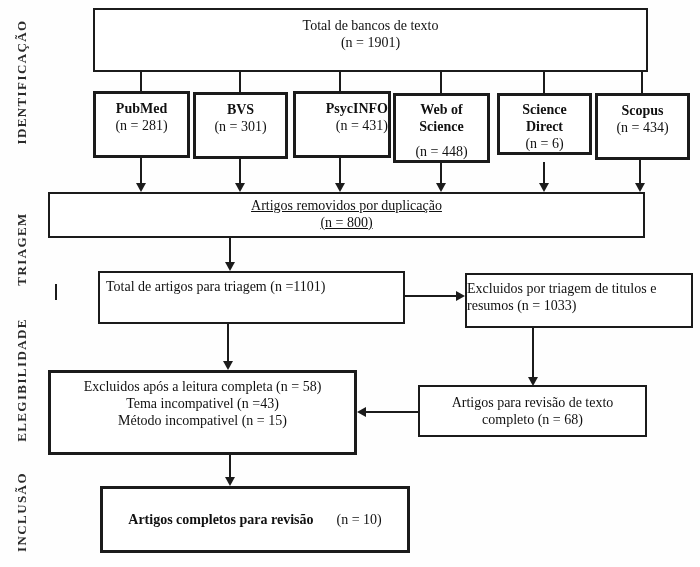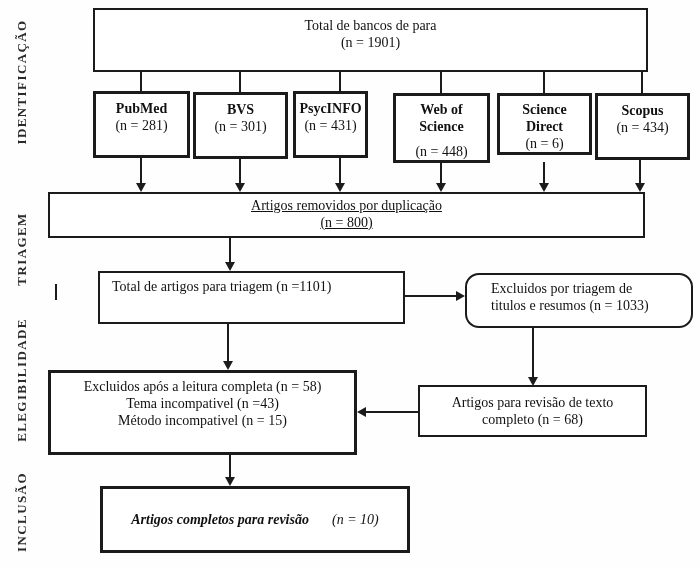--- a/index.html
+++ b/index.html
@@ -66,40 +66,40 @@
 <body>
 
 <div id="stage-root">
 
   <div class="stage-label" style="left:22px; top:82px;">IDENTIFICAÇÃO</div>
   <div class="stage-label" style="left:22px; top:249px;">TRIAGEM</div>
   <div class="stage-label" style="left:22px; top:380px;">ELEGIBILIDADE</div>
   <div class="stage-label" style="left:22px; top:512px;">INCLUSÃO</div>
 
   <div class="box center" style="left:93px; top:8px; width:555px; height:64px; padding-top:7px;">
-    <div>Total de bancos de para</div>
+    <div>Total de bancos de texto</div>
     <div>(n = 1901)</div>
   </div>
 
   <div class="vline" style="left:140px; top:70px; height:22px;"></div>
   <div class="vline" style="left:239px; top:70px; height:22px;"></div>
   <div class="vline" style="left:339px; top:70px; height:22px;"></div>
   <div class="vline" style="left:440px; top:70px; height:24px;"></div>
   <div class="vline" style="left:543px; top:70px; height:24px;"></div>
   <div class="vline" style="left:641px; top:70px; height:24px;"></div>
 
   <div class="box thick db-box" style="left:93px;  top:91px; width:97px; height:67px;">
     <div class="bold">PubMed</div>
     <div>(n = 281)</div>
   </div>
   <div class="box thick db-box" style="left:193px; top:92px; width:95px; height:67px;">
     <div class="bold">BVS</div>
     <div>(n = 301)</div>
   </div>
-  <div class="box thick db-box" style="left:293px; top:91px; width:75px; height:67px;">
+  <div class="box thick db-box" style="left:293px; top:91px; width:98px; height:67px;align-items:flex-end;">
     <div class="bold">PsycINFO</div>
     <div>(n = 431)</div>
   </div>
   <div class="box thick db-box" style="left:393px; top:93px; width:97px; height:70px; padding-top:5px;justify-content:space-between;">
     <div class="bold" style="width:60px;">Web of Science</div>
     <div>(n = 448)</div>
   </div>
   <div class="box thick db-box" style="left:497px; top:93px; width:95px; height:62px; padding-top:5px;">
     <div class="bold" style="width:58px;">Science Direct</div>
     <div>(n = 6)</div>
@@ -123,30 +123,30 @@
   <div class="arr-down" style="left:635px; top:183px;"></div>
 
   <div class="box center" style="left:48px; top:192px; width:597px; height:46px; padding-top:3px;text-decoration:underline;">
     <div>Artigos removidos por duplicação</div>
     <div>(n = 800)</div>
   </div>
 
   <div class="vline" style="left:229px; top:238px; height:25px;"></div>
   <div class="arr-down" style="left:225px; top:262px;"></div>
 
-  <div class="box" style="left:98px; top:271px; width:307px; height:53px; padding:5px 12px;">
+  <div class="box" style="left:98px; top:271px; width:307px; height:53px; padding:5px 6px;">
     <div>Total de artigos para triagem (n =1101)</div>
   </div>
 
   <div class="tick" style="left:55px; top:284px;"></div>
 
   <div class="hline" style="left:405px; top:295px; width:53px;"></div>
   <div class="arr-right" style="left:456px; top:291px;"></div>
 
-  <div class="box" style="left:465px; top:273px; width:228px; height:55px; padding:5px 24px;border-radius:14px;">
+  <div class="box" style="left:465px; top:273px; width:228px; height:55px; padding:5px 0;">
     <div>Excluidos por triagem de titulos e resumos (n = 1033)</div>
   </div>
 
   <div class="vline" style="left:532px; top:328px; height:50px;"></div>
   <div class="arr-down" style="left:528px; top:377px;"></div>
 
   <div class="vline" style="left:227px; top:324px; height:38px;"></div>
   <div class="arr-down" style="left:223px; top:361px;"></div>
 
   <div class="box thick center" style="left:48px; top:370px; width:309px; height:85px; padding-top:5px;">
@@ -158,18 +158,18 @@
   <div class="box center" style="left:418px; top:385px; width:229px; height:52px; padding:7px 10px;">
     <div>Artigos para revisão de texto completo (n = 68)</div>
   </div>
 
   <div class="hline" style="left:365px; top:411px; width:53px;"></div>
   <div class="arr-left" style="left:357px; top:407px;"></div>
 
   <div class="vline" style="left:229px; top:455px; height:24px;"></div>
   <div class="arr-down" style="left:225px; top:477px;"></div>
 
-  <div class="box thick" style="left:100px; top:486px; width:310px; height:67px; display:flex; align-items:center; justify-content:center;font-style:italic;">
+  <div class="box thick" style="left:100px; top:486px; width:310px; height:67px; display:flex; align-items:center; justify-content:center;">
     <span class="bold">Artigos completos para revisão</span>
     <span class="count-inline">(n = 10)</span>
   </div>
 
 </div>
 
 </body></html>

